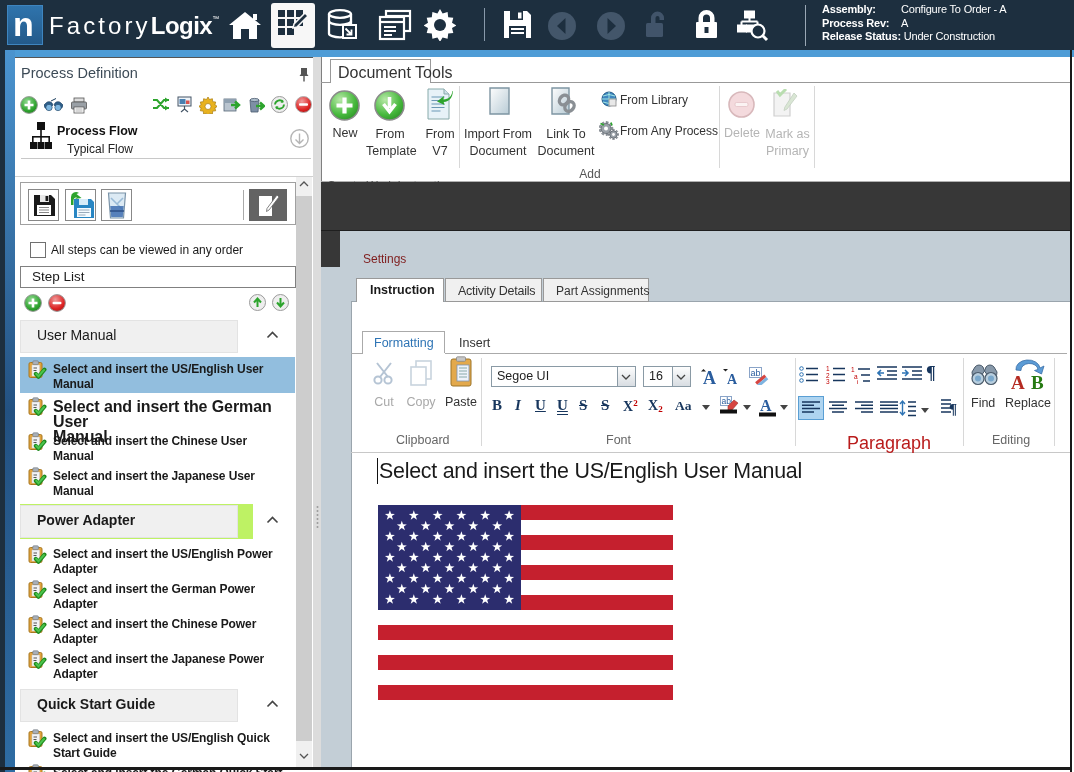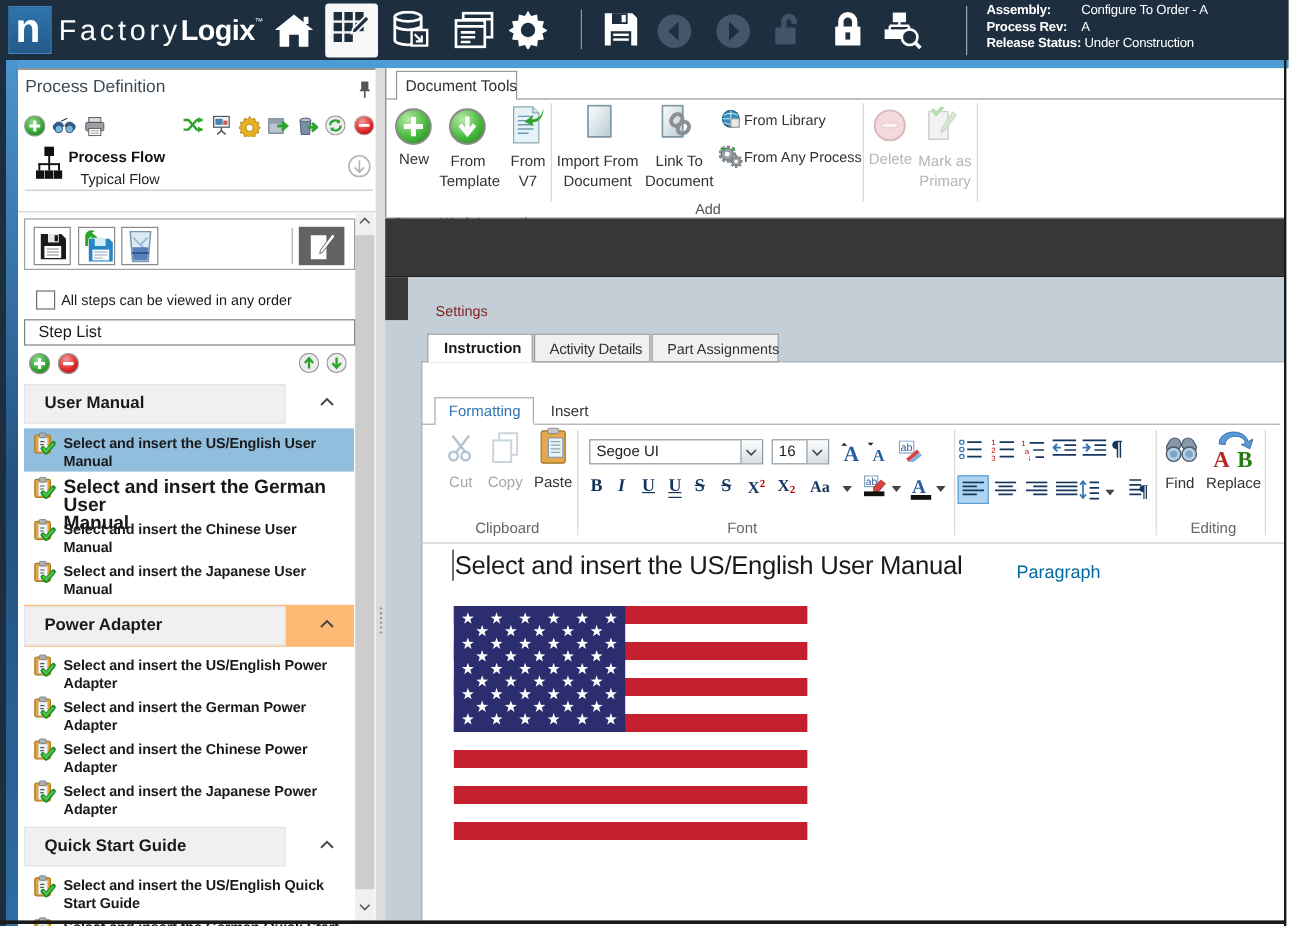--- a/index.html
+++ b/index.html
@@ -293,21 +293,21 @@
 <svg class="abs" style="left:249px;top:294px;" width="17" height="17" viewBox="0 0 17 17">
  <circle cx="8.5" cy="8.5" r="8" fill="#eee" stroke="#9a9a9a"></circle>
  <path d="M8.5 13 V5.5 M5 8.5 L8.5 4.5 L12 8.5" stroke="#2da42d" stroke-width="2" fill="none"></path>
 </svg>
 <svg class="abs" style="left:272px;top:294px;" width="17" height="17" viewBox="0 0 17 17">
  <circle cx="8.5" cy="8.5" r="8" fill="#eee" stroke="#9a9a9a"></circle>
  <path d="M8.5 4 V11.5 M5 8.5 L8.5 12.5 L12 8.5" stroke="#2da42d" stroke-width="2" fill="none"></path>
 </svg>
 <div class="abs" style="left:20px;top:319px;width:275px;height:35px;background:#fff;">
  <div class="abs" style="left:0px;top:1px;width:218px;height:33px;background:#f0f0f0;border:1px solid #e3e3e3;"></div>
- <div class="abs" style="left:17px;top:8px;font-size:14px;font-weight:bold;color:#1a1a1a;">User Manual</div>
+ <div class="abs" style="left:17px;top:8px;font-size:14px;font-weight:normal;color:#1a1a1a;">User Manual</div>
  <svg class="abs" style="left:246px;top:12px;" width="13" height="8" viewBox="0 0 13 8">
       <path d="M1.5 6.5 L6.5 1.5 L11.5 6.5" stroke="#444" stroke-width="1.6" fill="none"></path>
     </svg>
 </div>
 <div class="abs" style="left:20px;top:357px;width:275px;height:36px;background:#92bede;">
  <div class="abs" style="left:7px;top:3px;">
       <svg width="20" height="20" viewBox="0 0 20 20">
  <rect x="2" y="2.5" width="13" height="15" rx="1.5" fill="#e2a33c" stroke="#a87820" stroke-width="1"></rect>
  <rect x="5" y="5" width="7.5" height="11" fill="#f2f3f5" stroke="#c8ccd2" stroke-width="0.5"></rect>
  <rect x="5.8" y="0.8" width="5.6" height="3.8" rx="1" fill="#a9b0b8" stroke="#787f88" stroke-width="0.7"></rect>
@@ -358,21 +358,21 @@
  <rect x="5.8" y="0.8" width="5.6" height="3.8" rx="1" fill="#a9b0b8" stroke="#787f88" stroke-width="0.7"></rect>
  <g stroke="#555" stroke-width="1">
           <path d="M6.5 8 h3.5 M6.5 10.5 h3"></path>
         </g>
  <path d="M8.8 13.8 L11.5 16.8 L17.5 9.5" stroke="#1e8a1e" stroke-width="4" fill="none" stroke-linecap="round" stroke-linejoin="round"></path>
  <path d="M9.2 13.8 L11.5 16.2 L17 10" stroke="#4cc44c" stroke-width="2" fill="none" stroke-linecap="round"></path>
 </svg>
     </div>
  <div class="abs" style="left:33px;top:4.5px;width:238px;font-size:12px;font-weight:bold;color:#1a1a1a;line-height:15.3px;letter-spacing:-0.1px;">Select and insert the Japanese User<br>Manual</div>
 </div>
-<div class="abs" style="left:20px;top:504px;width:275px;height:35px;background:#fdba74;">
+<div class="abs" style="left:20px;top:504px;width:233px;height:35px;background:#bef264;">
  <div class="abs" style="left:0px;top:1px;width:218px;height:33px;background:#f0f0f0;border:1px solid #e3e3e3;"></div>
  <div class="abs" style="left:17px;top:8px;font-size:14px;font-weight:bold;color:#1a1a1a;">Power Adapter</div>
  <svg class="abs" style="left:246px;top:12px;" width="13" height="8" viewBox="0 0 13 8">
       <path d="M1.5 6.5 L6.5 1.5 L11.5 6.5" stroke="#444" stroke-width="1.6" fill="none"></path>
     </svg>
 </div>
 <div class="abs" style="left:20px;top:542px;width:275px;height:36px;">
  <div class="abs" style="left:7px;top:3px;">
       <svg width="20" height="20" viewBox="0 0 20 20">
  <rect x="2" y="2.5" width="13" height="15" rx="1.5" fill="#e2a33c" stroke="#a87820" stroke-width="1"></rect>
@@ -470,21 +470,21 @@
  <div class="abs" style="left:33px;top:4.5px;width:238px;font-size:12px;font-weight:bold;color:#1a1a1a;line-height:15.3px;letter-spacing:-0.1px;">Select and insert the German Quick Start<br></div>
 </div>
 
 
 <div class="abs" style="left:321px;top:57px;width:749px;height:124px;background:#fff;border-left:1px solid #808080;"></div>
 <div class="abs" style="left:321px;top:181px;width:749px;height:1px;background:#b0b0b0;"></div>
 
 <div class="abs" style="left:330px;top:59px;width:101px;height:24px;background:#fff;border:1px solid #999;border-bottom:none;"></div>
 <div class="abs" style="left:321px;top:82px;width:9px;height:1px;background:#999;"></div>
 <div class="abs" style="left:431px;top:82px;width:639px;height:1px;background:#999;"></div>
-<div class="abs" style="left:338px;top:64px;font-size:13px;color:#333;">Document Tools</div>
+<div class="abs" style="left:338px;top:64px;font-size:16px;color:#333;">Document Tools</div>
 
 <svg width="0" height="0">
     <defs>
  <radialGradient id="bigg" cx="0.35" cy="0.3" r="0.95">
         <stop offset="0" stop-color="#b8e9a8"></stop>
         <stop offset="0.55" stop-color="#46b83c"></stop>
         <stop offset="1" stop-color="#1e7a1a"></stop>
       </radialGradient>
  <linearGradient id="docg" x1="0" y1="0" x2="1" y2="1">
         <stop offset="0" stop-color="#fdfdfd"></stop>
@@ -726,21 +726,21 @@
  <path d="M3.5 2 v14 M1 5 L3.5 2 L6 5 M1 13 L3.5 16 L6 13" stroke="#2e74b5" stroke-width="1.4" fill="none"></path>
  <path d="M9 3 h8 M9 7.5 h8 M9 12 h8 M9 16.5 h8" stroke="#17365d" stroke-width="1.4"></path>
 </svg>
 <svg class="abs" style="left:921px;top:408px;" width="8" height="5" viewBox="0 0 8 5">
     <path d="M0 0 L4 5 L8 0 Z" fill="#444"></path>
   </svg>
 <svg class="abs" style="left:941px;top:398px;" width="18" height="18" viewBox="0 0 18 18">
  <path d="M0 2 h10 M0 6 h10 M0 10 h10 M0 14 h10" stroke="#17365d" stroke-width="1.4"></path>
  <text x="8" y="16" font-size="15" font-weight="bold" fill="#17365d" font-family="Liberation Serif">¶</text>
 </svg>
-<div class="abs" style="left:847px;top:433px;font-size:15px;color:#0369a1;margin-top:36px;">Paragraph</div>
+<div class="abs" style="left:847px;top:433px;font-size:18px;color:#b91c1c;">Paragraph</div>
 <div class="abs" style="left:963px;top:358px;width:1px;height:88px;background:#d8d8d8;"></div>
 
 
 <svg class="abs" style="left:971px;top:361px;" width="27" height="28" viewBox="0 0 27 28">
  <path d="M4 6 a5 5 0 0 1 8 0 l1.5 4 -5.5 8 a6.5 6.5 0 0 1 -7-7 z" fill="#8899aa" stroke="#4a5a6a" stroke-width="1"></path>
  <path d="M23 6 a5 5 0 0 0 -8 0 l-1.5 4 5.5 8 a6.5 6.5 0 0 0 7-7 z" fill="#8899aa" stroke="#4a5a6a" stroke-width="1"></path>
  <circle cx="7" cy="17.5" r="6" fill="#b8cede" stroke="#4a5a6a" stroke-width="1.2"></circle>
  <circle cx="20" cy="17.5" r="6" fill="#b8cede" stroke="#4a5a6a" stroke-width="1.2"></circle>
  <circle cx="7" cy="17.5" r="3" fill="#7aa8cc"></circle>
  <circle cx="20" cy="17.5" r="3" fill="#7aa8cc"></circle>

